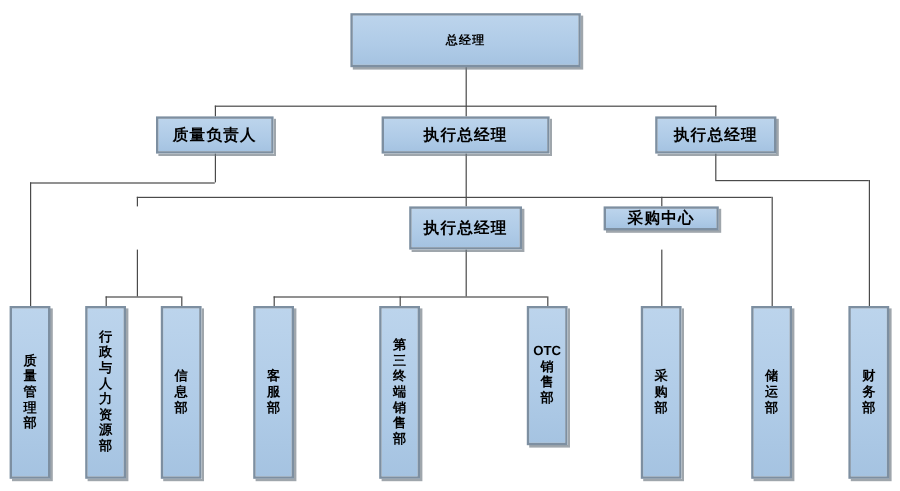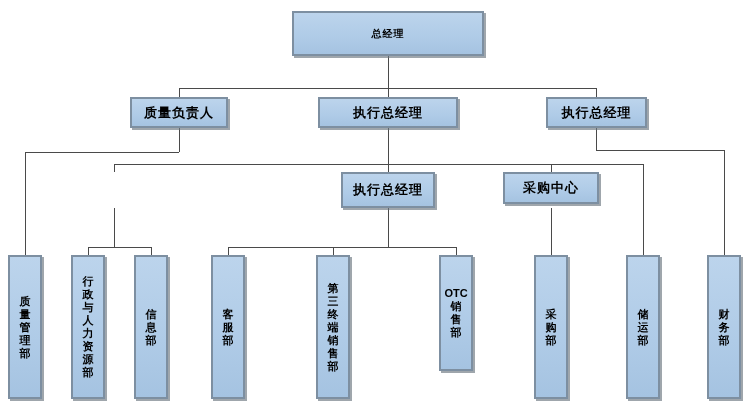--- a/index.html
+++ b/index.html
@@ -69,21 +69,21 @@
   <div class="node" style="left:318px;top:97px;width:140px;height:31px">
     <span class="hlabel">执行总经理</span>
   </div>
   <div class="node" style="left:546px;top:97px;width:101px;height:31px">
     <span class="hlabel">执行总经理</span>
   </div>
 
   <div class="node" style="left:341px;top:172px;width:94px;height:36px">
     <span class="hlabel">执行总经理</span>
   </div>
-  <div class="node" style="left:503px;top:172px;width:96px;height:32px">
+  <div class="node" style="left:503px;top:172px;width:96px;height:20px">
     <span class="hlabel">采购中心</span>
   </div>
 
   <div class="node vnode" style="left:8px;top:255px;width:34px;height:144px">
     <span class="vlabel">质<br>量<br>管<br>理<br>部</span>
   </div>
   <div class="node vnode" style="left:71px;top:255px;width:34px;height:144px">
     <span class="vlabel">行<br>政<br>与<br>人<br>力<br>资<br>源<br>部</span>
   </div>
   <div class="node vnode" style="left:134px;top:255px;width:34px;height:144px">

